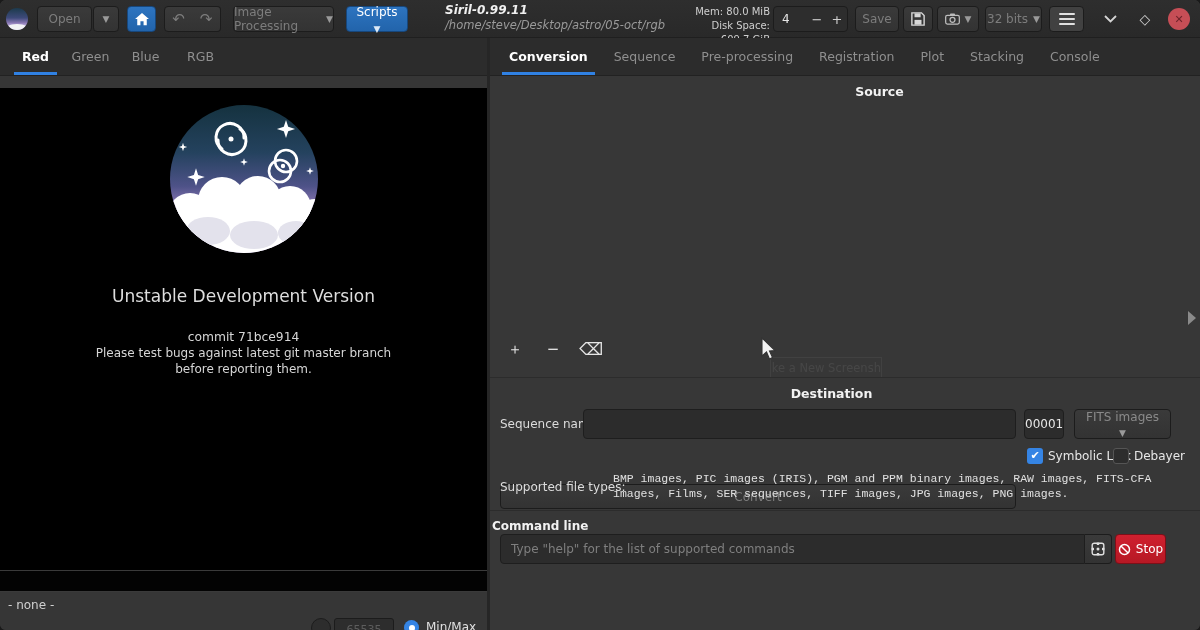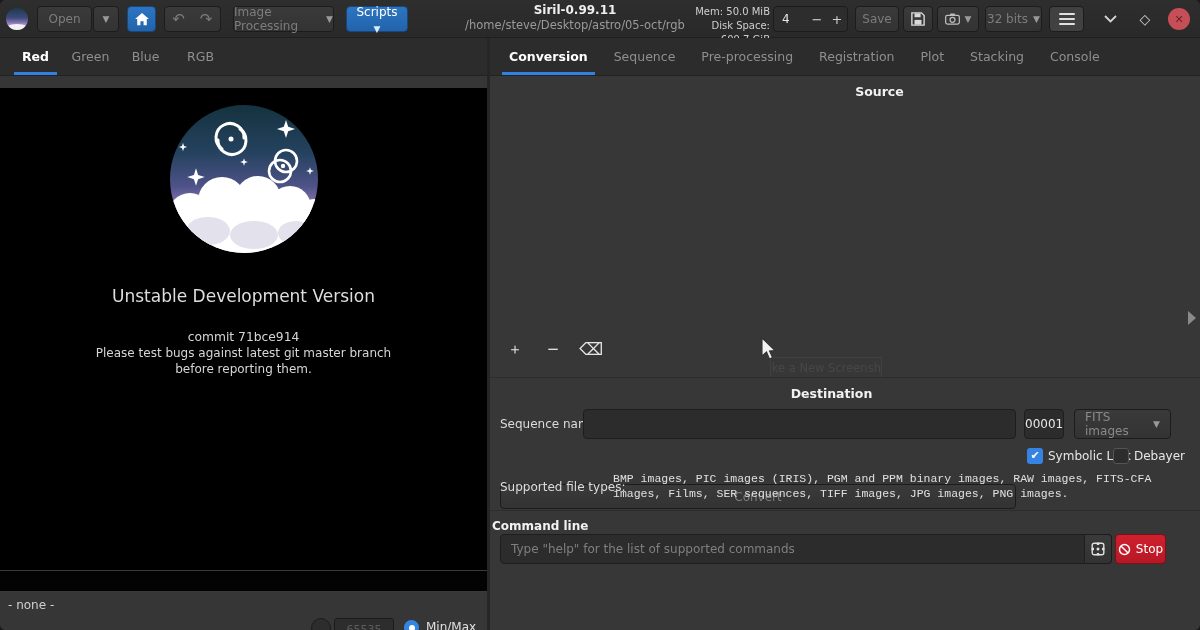--- a/index.html
+++ b/index.html
@@ -16,21 +16,21 @@
     font-size:12px; color:#d8d8d8; cursor:default; }
   .btn.disabled { color:#7d7d7d; }
   .btn.blue { background:linear-gradient(#2d74c0,#2264ab); border-color:#17477c; color:#fff; }
   .btn.lighter { background:#414141; }
   .caret { font-size:9px; color:#9a9a9a; }
   .btn.blue .caret { color:#dce9f7; }
   .applogo { width:22px; height:22px; border-radius:50%; overflow:hidden; position:relative;
     background:linear-gradient(180deg,#1c3a4c 0%,#3e4a7a 45%,#8a78b4 68%,#a796cc 74%); }
   .applogo::after { content:""; position:absolute; left:-2px; right:-2px; bottom:-6px; height:12px;
     background:#f2f2f5; border-radius:50% 50% 0 0; }
-  .title-block { position:absolute; left:445px; top:3px; width:260px; text-align:center; line-height:15px; }
+  .title-block { position:absolute; left:445px; top:3px; width:260px; line-height:15px;font-style:italic; }
   .title-main { font-size:12px; font-weight:bold; color:#f0f0f0; }
   .title-sub { font-size:11.5px; color:#9a9a9a; }
   .meminfo { position:absolute; left:688px; top:5px; width:82px; text-align:right; line-height:14px;
     font-size:10px; color:#cfcfcf; }
   .spinbox { position:absolute; left:773px; top:6px; width:75px; height:26px; display:flex; align-items:center;
     background:#2d2d2d; border:1px solid #1c1c1c; border-radius:4px; font-size:12px; }
   .spin-val { flex:1; padding-left:8px; color:#e6e6e6; }
   .spin-btn { width:20px; text-align:center; color:#cfcfcf; font-size:13px; cursor:default; }
   .win-icon { display:flex; align-items:center; justify-content:center; width:24px; color:#d4d4d4; }
   .close-btn { position:absolute; left:1168px; top:8px; width:22px; height:22px; border-radius:50%;
@@ -97,21 +97,21 @@
   .dest-section { position:absolute; left:0; top:339px; width:710px; border-top:1px solid #2c2c2c; }
   .dest-title { position:relative; margin-top:8px; width:683px; }
   .dest-row { position:absolute; left:0; top:371px; width:710px; height:30px; }
   .seqname-label { position:absolute; left:10px; top:8px; font-size:12px; color:#dcdcdc; }
   .entry { background:#2c2c2c; border:1px solid #1e1e1e; border-radius:4px; color:#e6e6e6;
     font-size:12px; outline:none; font-family:inherit; }
   .seqname-input { position:absolute; left:93px; top:0; width:433px; height:30px; padding:0 8px; }
   .index-entry { position:absolute; left:534px; top:0; width:40px; height:30px; text-align:center; padding:0; }
   .format-dd { position:absolute; left:584px; top:0; width:97px; height:30px; color:#8a8a8a; font-size:12px;
     display:flex; align-items:center; justify-content:space-between; padding:0 10px;
-    background:linear-gradient(#3a3a3a,#333); border:1px solid #1c1c1c; border-radius:4px; }
+    background:linear-gradient(#3a3a3a,#333); border:1px solid #1c1c1c; border-radius:4px;flex-direction:column; }
   .convert-row { position:absolute; left:0; top:406px; width:710px; height:26px; }
   .convert-btn { position:absolute; left:10px; top:0; width:516px; height:25px; font-size:12px;margin-top:40px; }
   .checkbox { position:absolute; top:4px; width:16px; height:16px; border-radius:3px; }
   .checkbox.checked { background:#3584e4; color:#fff; font-size:11px; text-align:center; line-height:16px; }
   .checkbox.unchecked { background:#2d2d2d; border:1px solid #555; }
   .cb-label { position:absolute; top:5px; font-size:12px; color:#e6e6e6; }
   .supported-row { position:absolute; left:0; top:434px; width:710px; }
   .supported-label { position:absolute; left:10px; top:8px; font-size:12px; color:#dcdcdc; }
   .supported-text { position:absolute; left:123px; top:0; width:570px; font-size:11.5px; color:#e0e0e0; line-height:14.5px;font-family:Liberation Mono, monospace; }
   .cmd-section { position:absolute; left:0; top:472px; width:710px; border-top:1px solid #2c2c2c; }
@@ -166,21 +166,21 @@
       <span>Scripts</span>
       <span class="caret">▼</span>
     </div>
 
     <div class="title-block">
       <div class="title-main">Siril-0.99.11</div>
       <div class="title-sub">/home/steve/Desktop/astro/05-oct/rgb</div>
     </div>
 
     <div class="meminfo">
-      <div>Mem: 50.0 MiB</div>
+      <div>Mem: 80.0 MiB</div>
       <div>Disk Space: 609.7 GiB</div>
     </div>
 
     <div class="spinbox">
       <span class="spin-val">4</span>
       <span class="spin-btn">−</span>
       <span class="spin-btn">+</span>
     </div>
 
     <div class="tb-item btn disabled" style="left:855px; width:44px;">

